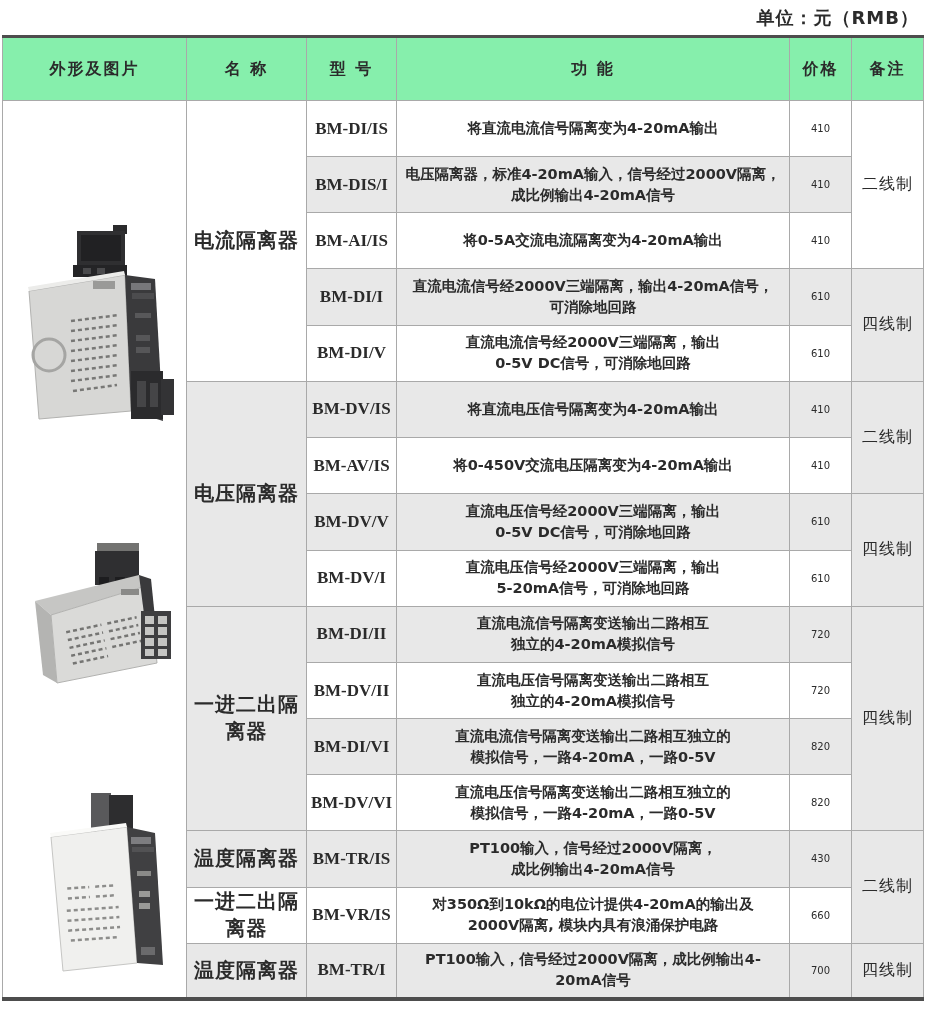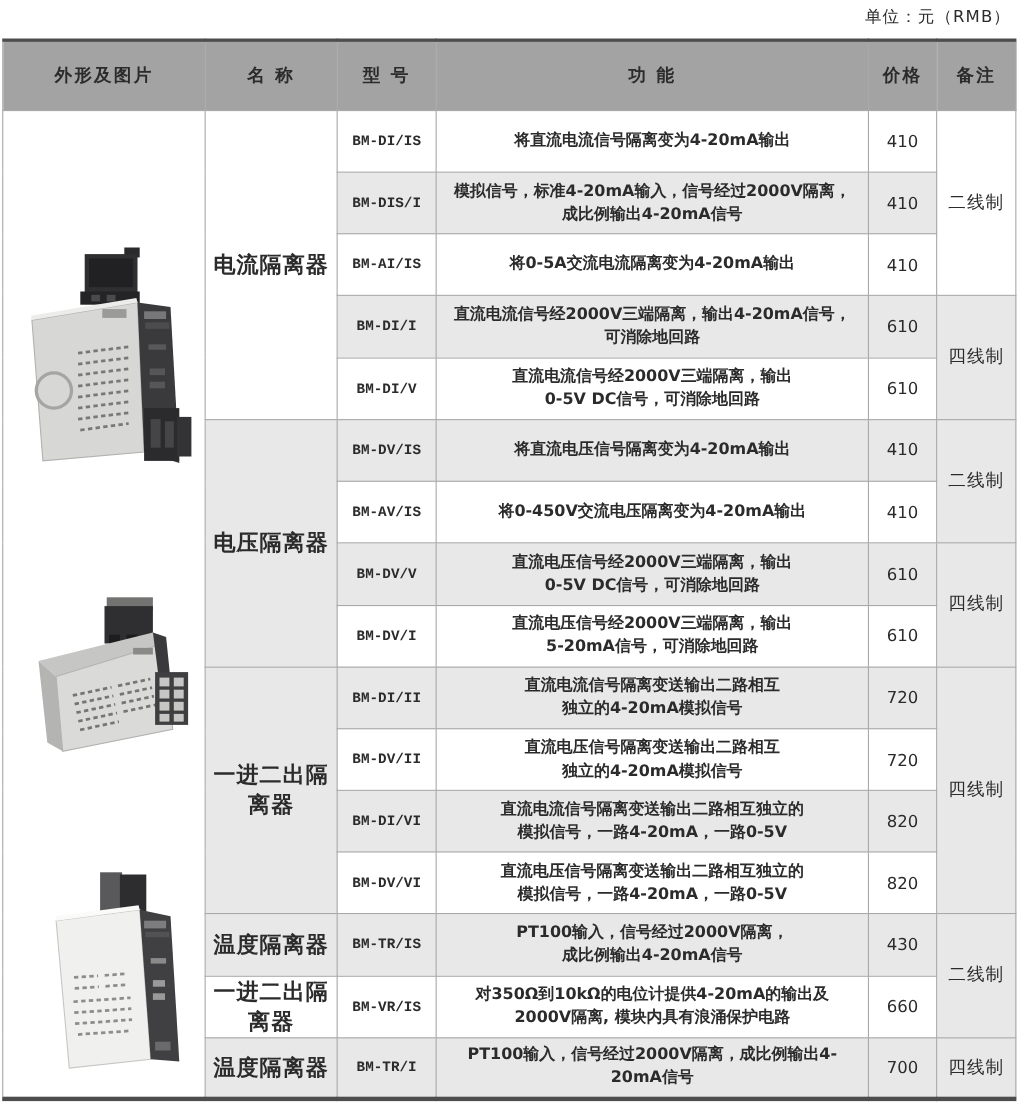--- a/index.html
+++ b/index.html
@@ -4,43 +4,43 @@
 <style>
   * { margin:0; padding:0; box-sizing:border-box; }
   html,body { background:#ffffff; }
   body {
     width:925px; height:1013px; overflow:hidden; position:relative;
     font-family:"DejaVu Sans","Liberation Sans",sans-serif;
     color:#2b2b2b;
   }
   .unit-row {
     position:absolute; top:6px; right:6px; height:26px;
-    font-size:15px; font-weight:normal; letter-spacing:1px;
+    font-size:18px; font-weight:bold; letter-spacing:1px;
   }
   table.price-table {
     position:absolute; top:35px; left:2px;
     width:921px; table-layout:fixed; border-collapse:collapse;
     border-top:3px solid #4d4d4d; border-bottom:4px solid #4d4d4d;
     border-left:1px solid #b5b5b5; border-right:1px solid #b5b5b5;
   }
   col.c-img{width:184px;} col.c-name{width:120px;} col.c-model{width:90px;}
   col.c-func{width:393px;} col.c-price{width:62px;} col.c-remark{width:72px;}
   th, td {
     border:1px solid #a9a9a9; text-align:center; vertical-align:middle;
     background:#ffffff;
   }
   thead tr { height:64px; }
-  thead th { background:#a3a3a3; font-size:16px; font-weight:bold; letter-spacing:2px; }
+  thead th { background:#86efac; font-size:16px; font-weight:bold; letter-spacing:2px; }
   tbody tr { height:56px; }
   tr.alt > td { background:#e8e8e8; }
   td.merged { background:#ffffff; }
   td.name-cell { font-size:20px; font-weight:bold; letter-spacing:1px; }
-  td.model-cell { font-family:Liberation Mono, monospace; font-size:13px; font-weight:bold; letter-spacing:0px; }
+  td.model-cell { font-family:Liberation Serif, serif; font-size:17px; font-weight:bold; letter-spacing:0px; }
   td.func-cell { font-size:14.5px; font-weight:bold; line-height:21px; padding:0 6px;margin-top:12px; }
-  td.price-cell { font-size:15px; font-weight:400; font-family:"DejaVu Sans",sans-serif;text-align:center; }
+  td.price-cell { font-size:10px; font-weight:400; font-family:"DejaVu Sans",sans-serif;text-align:center; }
   td.remark-cell { font-size:16px; font-weight:normal; letter-spacing:1px; }
   td.img-cell { padding:0; }
   .img-stack { position:relative; width:100%; height:896px; }
   .img-stack svg { position:absolute; }
   #photo1 { left:10px; top:112px; }
   #photo2 { left:14px; top:436px; }
   #photo3 { left:28px; top:682px; }
 </style>
 </head>
 <body>
@@ -169,21 +169,21 @@
       <td class="func-cell">
           <div>将直流电流信号隔离变为4-20mA输出</div>
           <div></div>
         </td>
       <td class="price-cell">410</td>
       <td class="remark-cell merged" rowspan="3">二线制</td>
     </tr>
     <tr class="alt">
       <td class="model-cell">BM-DIS/I</td>
       <td class="func-cell">
-          <div>模拟信号，标准4-20mA输入，信号经过2000V隔离，</div>
+          <div>电压隔离器，标准4-20mA输入，信号经过2000V隔离，</div>
           <div>成比例输出4-20mA信号</div>
         </td>
       <td class="price-cell">410</td>
     </tr>
     <tr>
       <td class="model-cell">BM-AI/IS</td>
       <td class="func-cell">
           <div>将0-5A交流电流隔离变为4-20mA输出</div>
           <div></div>
         </td>

